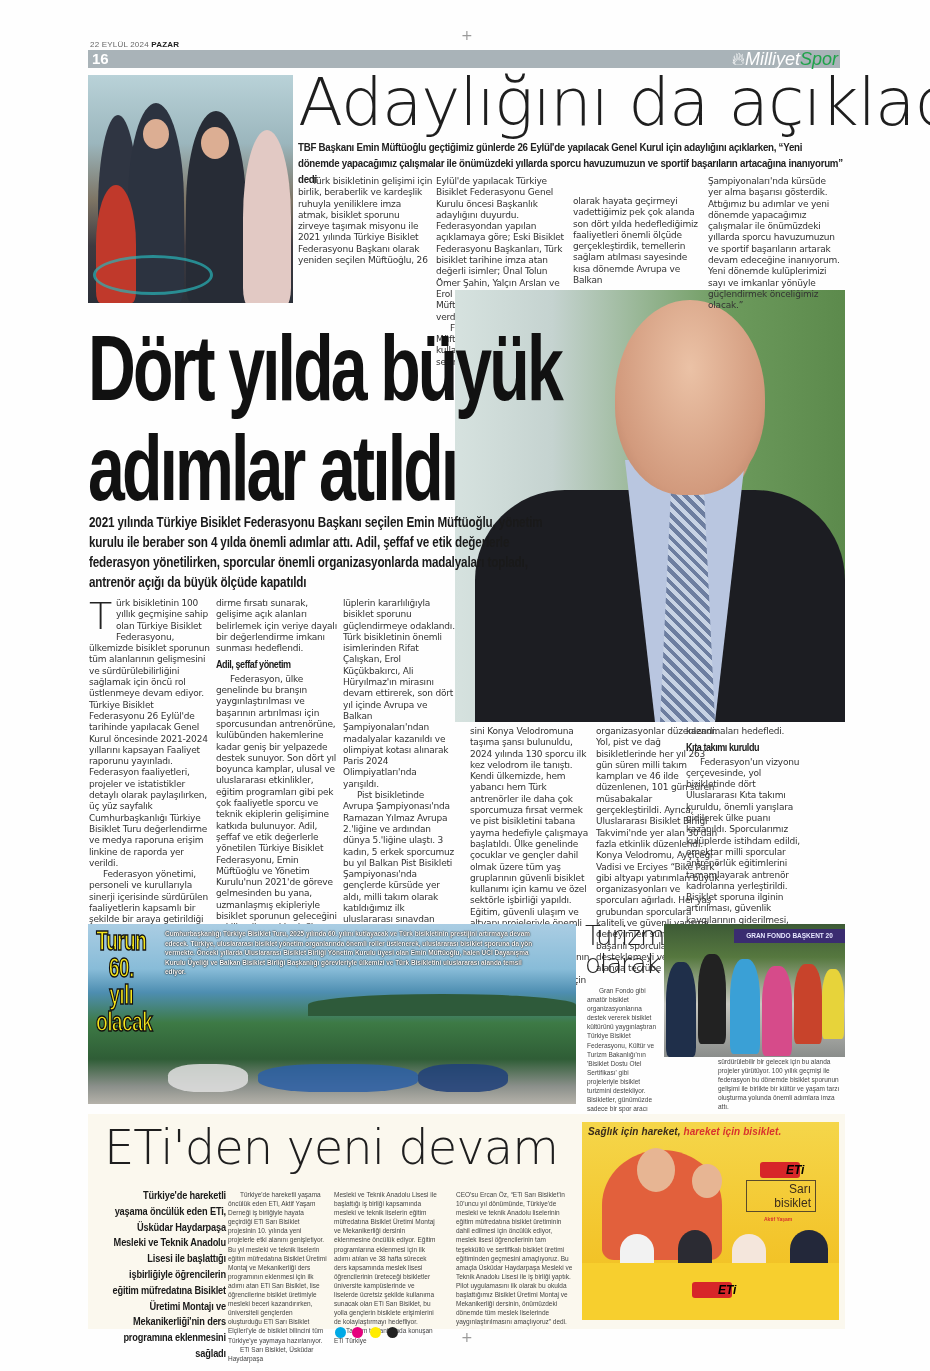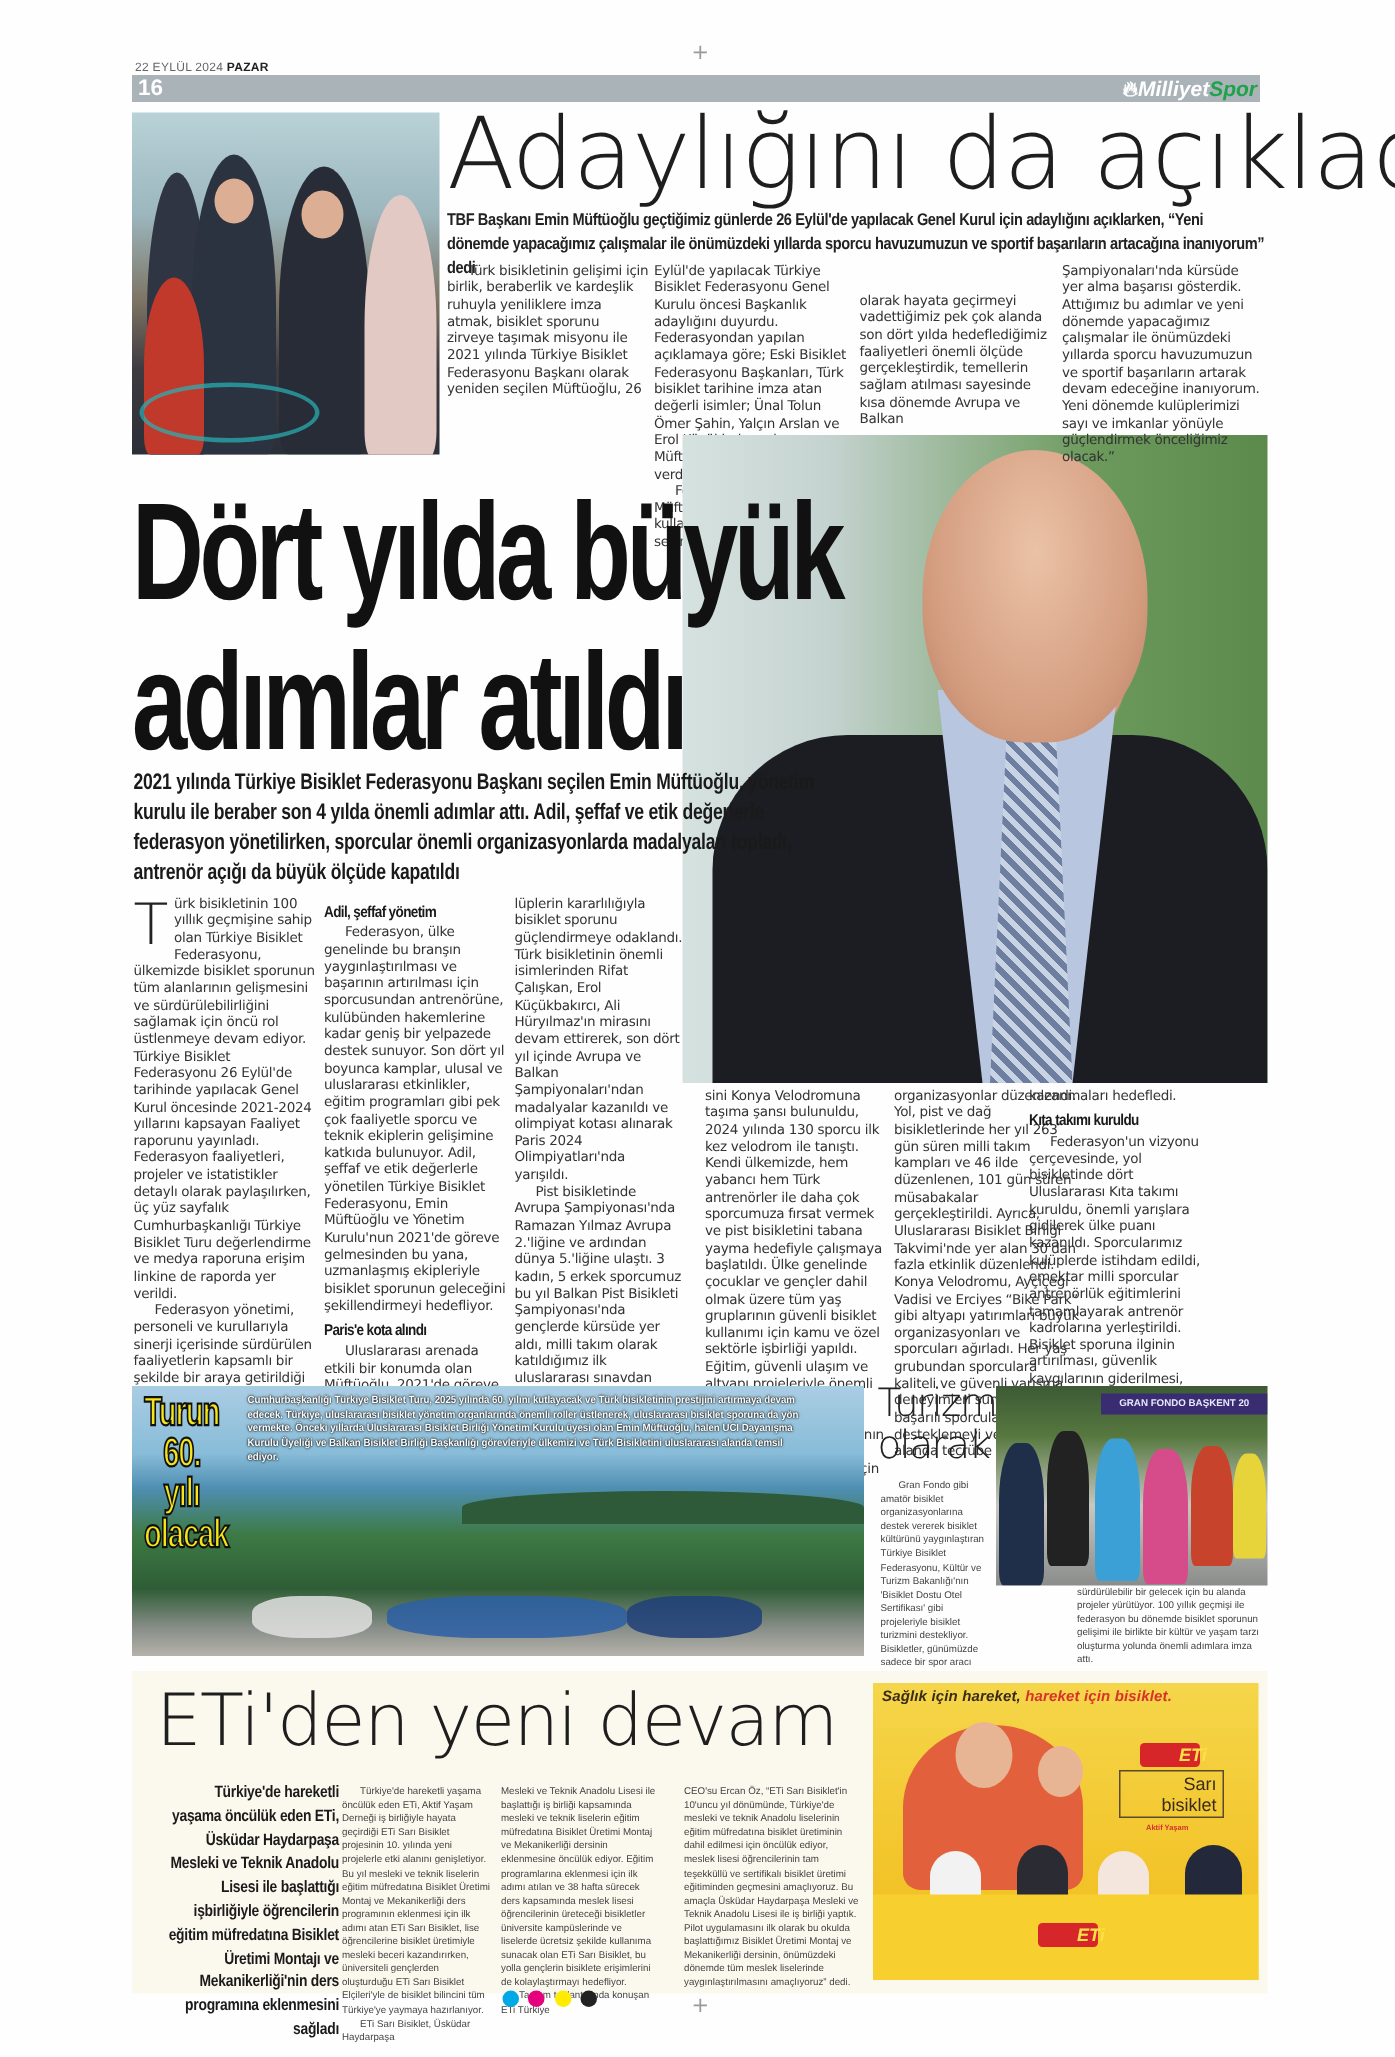--- a/index.html
+++ b/index.html
@@ -4,21 +4,21 @@
 <style>
   * { box-sizing: border-box; margin: 0; padding: 0; }
   html, body { width: 930px; height: 1371px; background: #fefefe; overflow: hidden; }
   body { position: relative; font-family: "Liberation Sans", sans-serif; color: #2a2a2a; }
   .abs { position: absolute; }
   .reg-mark { position: absolute; color: #9a9a9a; font-size: 14px; line-height: 14px; font-family: "DejaVu Sans", sans-serif; }
   .dateline { left: 90px; top: 40px; font-size: 8px; color: #666; letter-spacing: 0.2px; }
   .dateline b { color: #222; }
   .header-bar { left: 88px; top: 50px; width: 752px; height: 18px; background: #a9b3b8; }
   .page-num { left: 92px; top: 50px; color: #fff; font-size: 15px; font-weight: bold; font-family: "Liberation Sans Narrow", "Liberation Sans", sans-serif; line-height: 18px; }
-  .brand { right: 92px; top: 50px; height: 18px; font-size: 14px; font-weight: bold; line-height: 18px; font-style: italic; }
+  .brand { right: 92px; top: 50px; height: 18px; font-size: 18px; font-weight: normal; line-height: 18px; font-style: italic; }
   .brand .m { color: #fff; }
   .brand .s { color: #1fa24a; }
   .photo { background: #888; overflow: hidden; }
   .photo-top { left: 88px; top: 75px; width: 205px; height: 228px;
     background: linear-gradient(180deg, #b9d2d8 0%, #9bb6bd 30%, #7d7464 55%, #3e3a40 75%, #2b2f38 100%); }
   .photo-top .person { position: absolute; border-radius: 50% 50% 10% 10%; }
   h1.headline1 { left: 298px; top: 70px; font-family: "DejaVu Sans", sans-serif; font-weight: 200; font-size: 66px; letter-spacing: -1px; color: #1e1e1e; line-height: 66px; white-space: nowrap; }
   .deck1 { left: 298px; top: 139px; width: 545px; font-size: 11.3px; font-weight: bold; line-height: 16px; color: #222; font-family: "Liberation Sans", sans-serif; letter-spacing: -0.3px; transform: scaleX(0.86); transform-origin: left top; width: 635px; }
   .col { font-size: 9px; line-height: 11.3px; color: #333; font-family: "DejaVu Sans", sans-serif; letter-spacing: -0.2px; }
   .col p { text-indent: 14px; }
@@ -44,21 +44,21 @@
   .fondo-banner { position: absolute; left: 70px; top: 5px; width: 111px; height: 14px; background: #3a2c70; color: #e6e6ff; font-size: 6.5px; font-weight: bold; line-height: 14px; text-align: center; }
   .rider { position: absolute; border-radius: 40% 40% 10% 10%; }
   .col-small { font-size: 6.5px; line-height: 9.1px; color: #444; font-family: "Liberation Sans", sans-serif; }
   .col-small p { text-indent: 12px; }
   .eti-band { left: 88px; top: 1114px; width: 757px; height: 215px; background: #fbf8ee; }
   h1.headline3 { left: 104px; top: 1115px; font-family: "DejaVu Sans", sans-serif; font-weight: 200; font-size: 48px; line-height: 64px; color: #1e1e1e; letter-spacing: -1px; white-space: nowrap; }
   .eti-deck { left: 90px; top: 1188px; width: 136px; font-size: 11px; font-weight: bold; line-height: 15.8px; text-align: right; color: #1a1a1a; transform: scaleX(0.84); transform-origin: right top; letter-spacing: -0.2px; }
   .photo-eti { left: 582px; top: 1122px; width: 257px; height: 198px; background: linear-gradient(180deg, #f5d64a 0%, #f3c52c 60%, #efbd1c 100%); }
   .eti-slogan { position: absolute; left: 6px; top: 4px; font-size: 10px; font-weight: bold; font-style: italic; color: #3a2b1a; letter-spacing: 0.1px; white-space: nowrap; }
   .eti-slogan span { color: #d8322e; }
-  .eti-logo { position: absolute; background: #d72629; color: #fde047; font-weight: bold; font-style: italic; text-align: center; border-radius: 3px; padding-left: 26px; }
+  .eti-logo { position: absolute; background: #d72629; color: #000000; font-weight: bold; font-style: italic; text-align: center; border-radius: 3px; padding-left: 26px; }
   .sari { position: absolute; left: 164px; top: 58px; width: 70px; height: 32px; border: 1px solid #5a4a2a; font-size: 12px; line-height: 14px; color: #3a2b1a; text-align: right; padding: 1px 4px; }
   .table-front { position: absolute; left: 0; top: 141px; width: 257px; height: 57px; background: #f7cf2e; }
   .person2 { position: absolute; border-radius: 50% 50% 10% 10%; }
   .cmyk { top: 1327px; width: 11px; height: 11px; border-radius: 50%; }
 </style>
 </head>
 <body>
 
 <div class="reg-mark" style="left:461px; top:28px;">+</div>
 <div class="reg-mark" style="left:461px; top:1330px;">+</div>
@@ -113,20 +113,21 @@
   <span>adımlar atıldı</span>
 </h1>
 <div class="abs deck2">2021 yılında Türkiye Bisiklet Federasyonu Başkanı seçilen Emin Müftüoğlu, yönetim kurulu ile beraber son 4 yılda önemli adımlar attı. Adil, şeffaf ve etik değerlerle federasyon yönetilirken, sporcular önemli organizasyonlarda madalyaları topladı, antrenör açığı da büyük ölçüde kapatıldı</div>
 
 <div class="abs col" style="left:89px; top:598px; width:122px;">
   <span class="dropcap">T</span>
   <p style="text-indent:0">ürk bisikletinin 100 yıllık geçmişine sahip olan Türkiye Bisiklet Federasyonu, ülkemizde bisiklet sporunun tüm alanlarının gelişmesini ve sürdürülebilirliğini sağlamak için öncü rol üstlenmeye devam ediyor. Türkiye Bisiklet Federasyonu 26 Eylül'de tarihinde yapılacak Genel Kurul öncesinde 2021-2024 yıllarını kapsayan Faaliyet raporunu yayınladı. Federasyon faaliyetleri, projeler ve istatistikler detaylı olarak paylaşılırken, üç yüz sayfalık Cumhurbaşkanlığı Türkiye Bisiklet Turu değerlendirme ve medya raporuna erişim linkine de raporda yer verildi.</p>
   <p>Federasyon yönetimi, personeli ve kurullarıyla sinerji içerisinde sürdürülen faaliyetlerin kapsamlı bir şekilde bir araya getirildiği Türkiye Bisiklet Federasyonu 2021-2024 Faaliyet raporunun, hesap verebilirlik ve şeffaflık anlayışıyla yapılan tüm çalışmaları ortaya koyarken, bisiklet sporunun güncel durumunu yansıtması, bisiklet ailesine öz değerlen-</p>
 </div>
 <div class="abs col" style="left:216px; top:598px; width:124px;">
+  <p style="text-indent:0">dirme fırsatı sunarak, gelişime açık alanları belirlemek için veriye dayalı bir değerlendirme imkanı sunması hedeflendi.</p>
   <h4>Adil, şeffaf yönetim</h4>
   <p>Federasyon, ülke genelinde bu branşın yaygınlaştırılması ve başarının artırılması için sporcusundan antrenörüne, kulübünden hakemlerine kadar geniş bir yelpazede destek sunuyor. Son dört yıl boyunca kamplar, ulusal ve uluslararası etkinlikler, eğitim programları gibi pek çok faaliyetle sporcu ve teknik ekiplerin gelişimine katkıda bulunuyor. Adil, şeffaf ve etik değerlerle yönetilen Türkiye Bisiklet Federasyonu, Emin Müftüoğlu ve Yönetim Kurulu'nun 2021'de göreve gelmesinden bu yana, uzmanlaşmış ekipleriyle bisiklet sporunun geleceğini şekillendirmeyi hedefliyor.</p>
   <h4>Paris'e kota alındı</h4>
   <p>Uluslararası arenada etkili bir konumda olan Müftüoğlu, 2021'de göreve başladığından itibaren, sporcuların ve ku-</p>
 </div>
 <div class="abs col" style="left:343px; top:598px; width:112px;">
   <p style="text-indent:0">lüplerin kararlılığıyla bisiklet sporunu güçlendirmeye odaklandı. Türk bisikletinin önemli isimlerinden Rifat Çalışkan, Erol Küçükbakırcı, Ali Hüryılmaz'ın mirasını devam ettirerek, son dört yıl içinde Avrupa ve Balkan Şampiyonaları'ndan madalyalar kazanıldı ve olimpiyat kotası alınarak Paris 2024 Olimpiyatları'nda yarışıldı.</p>
   <p>Pist bisikletinde Avrupa Şampiyonası'nda Ramazan Yılmaz Avrupa 2.'liğine ve ardından dünya 5.'liğine ulaştı. 3 kadın, 5 erkek sporcumuz bu yıl Balkan Pist Bisikleti Şampiyonası'nda gençlerde kürsüde yer aldı, milli takım olarak katıldığımız ilk uluslararası sınavdan toplam 20 madalya ile dönüldü. Bunun yanında; altyapıya yönelik 12, 15 ve 17 yaş altı kategorilerde Türkiye'nin 5 bölgesinde bisikleti tabana yaymaya yönelik festival havasında müsabakalar düzenlendi.</p>
   <h4>Önemli işbirlikleri</h4>
   <p>Pist bisikleti gelişim proje-</p>

